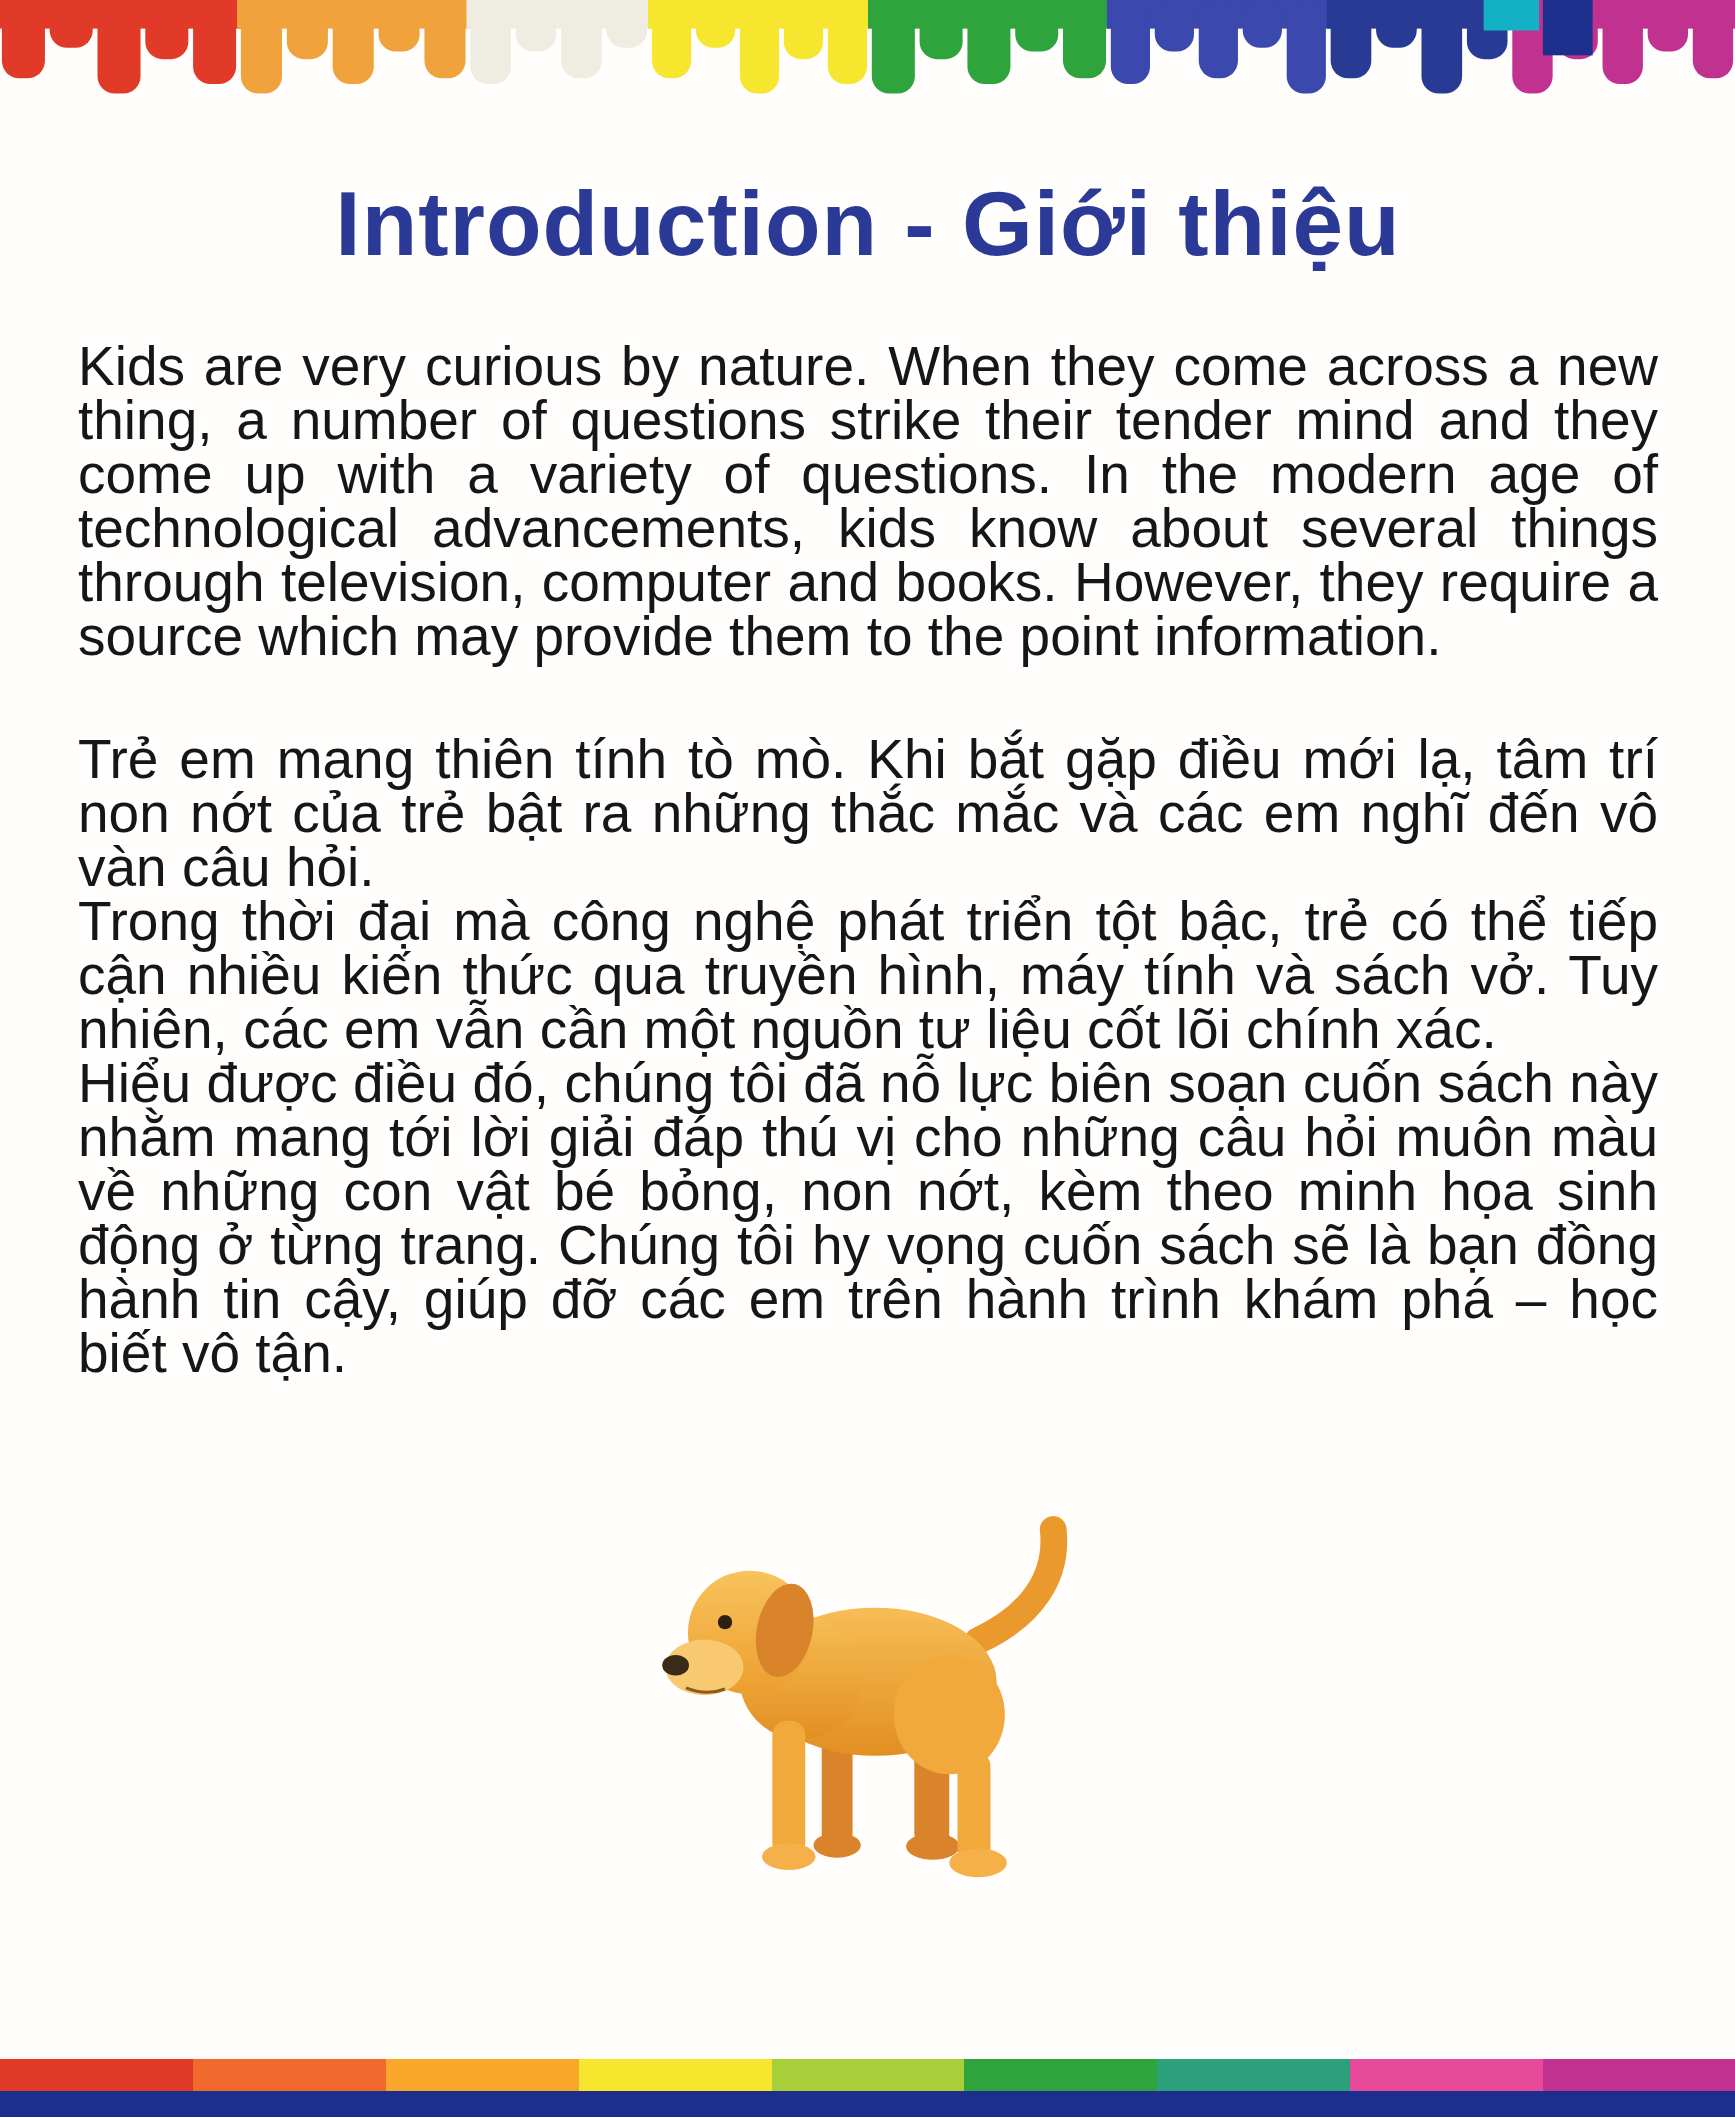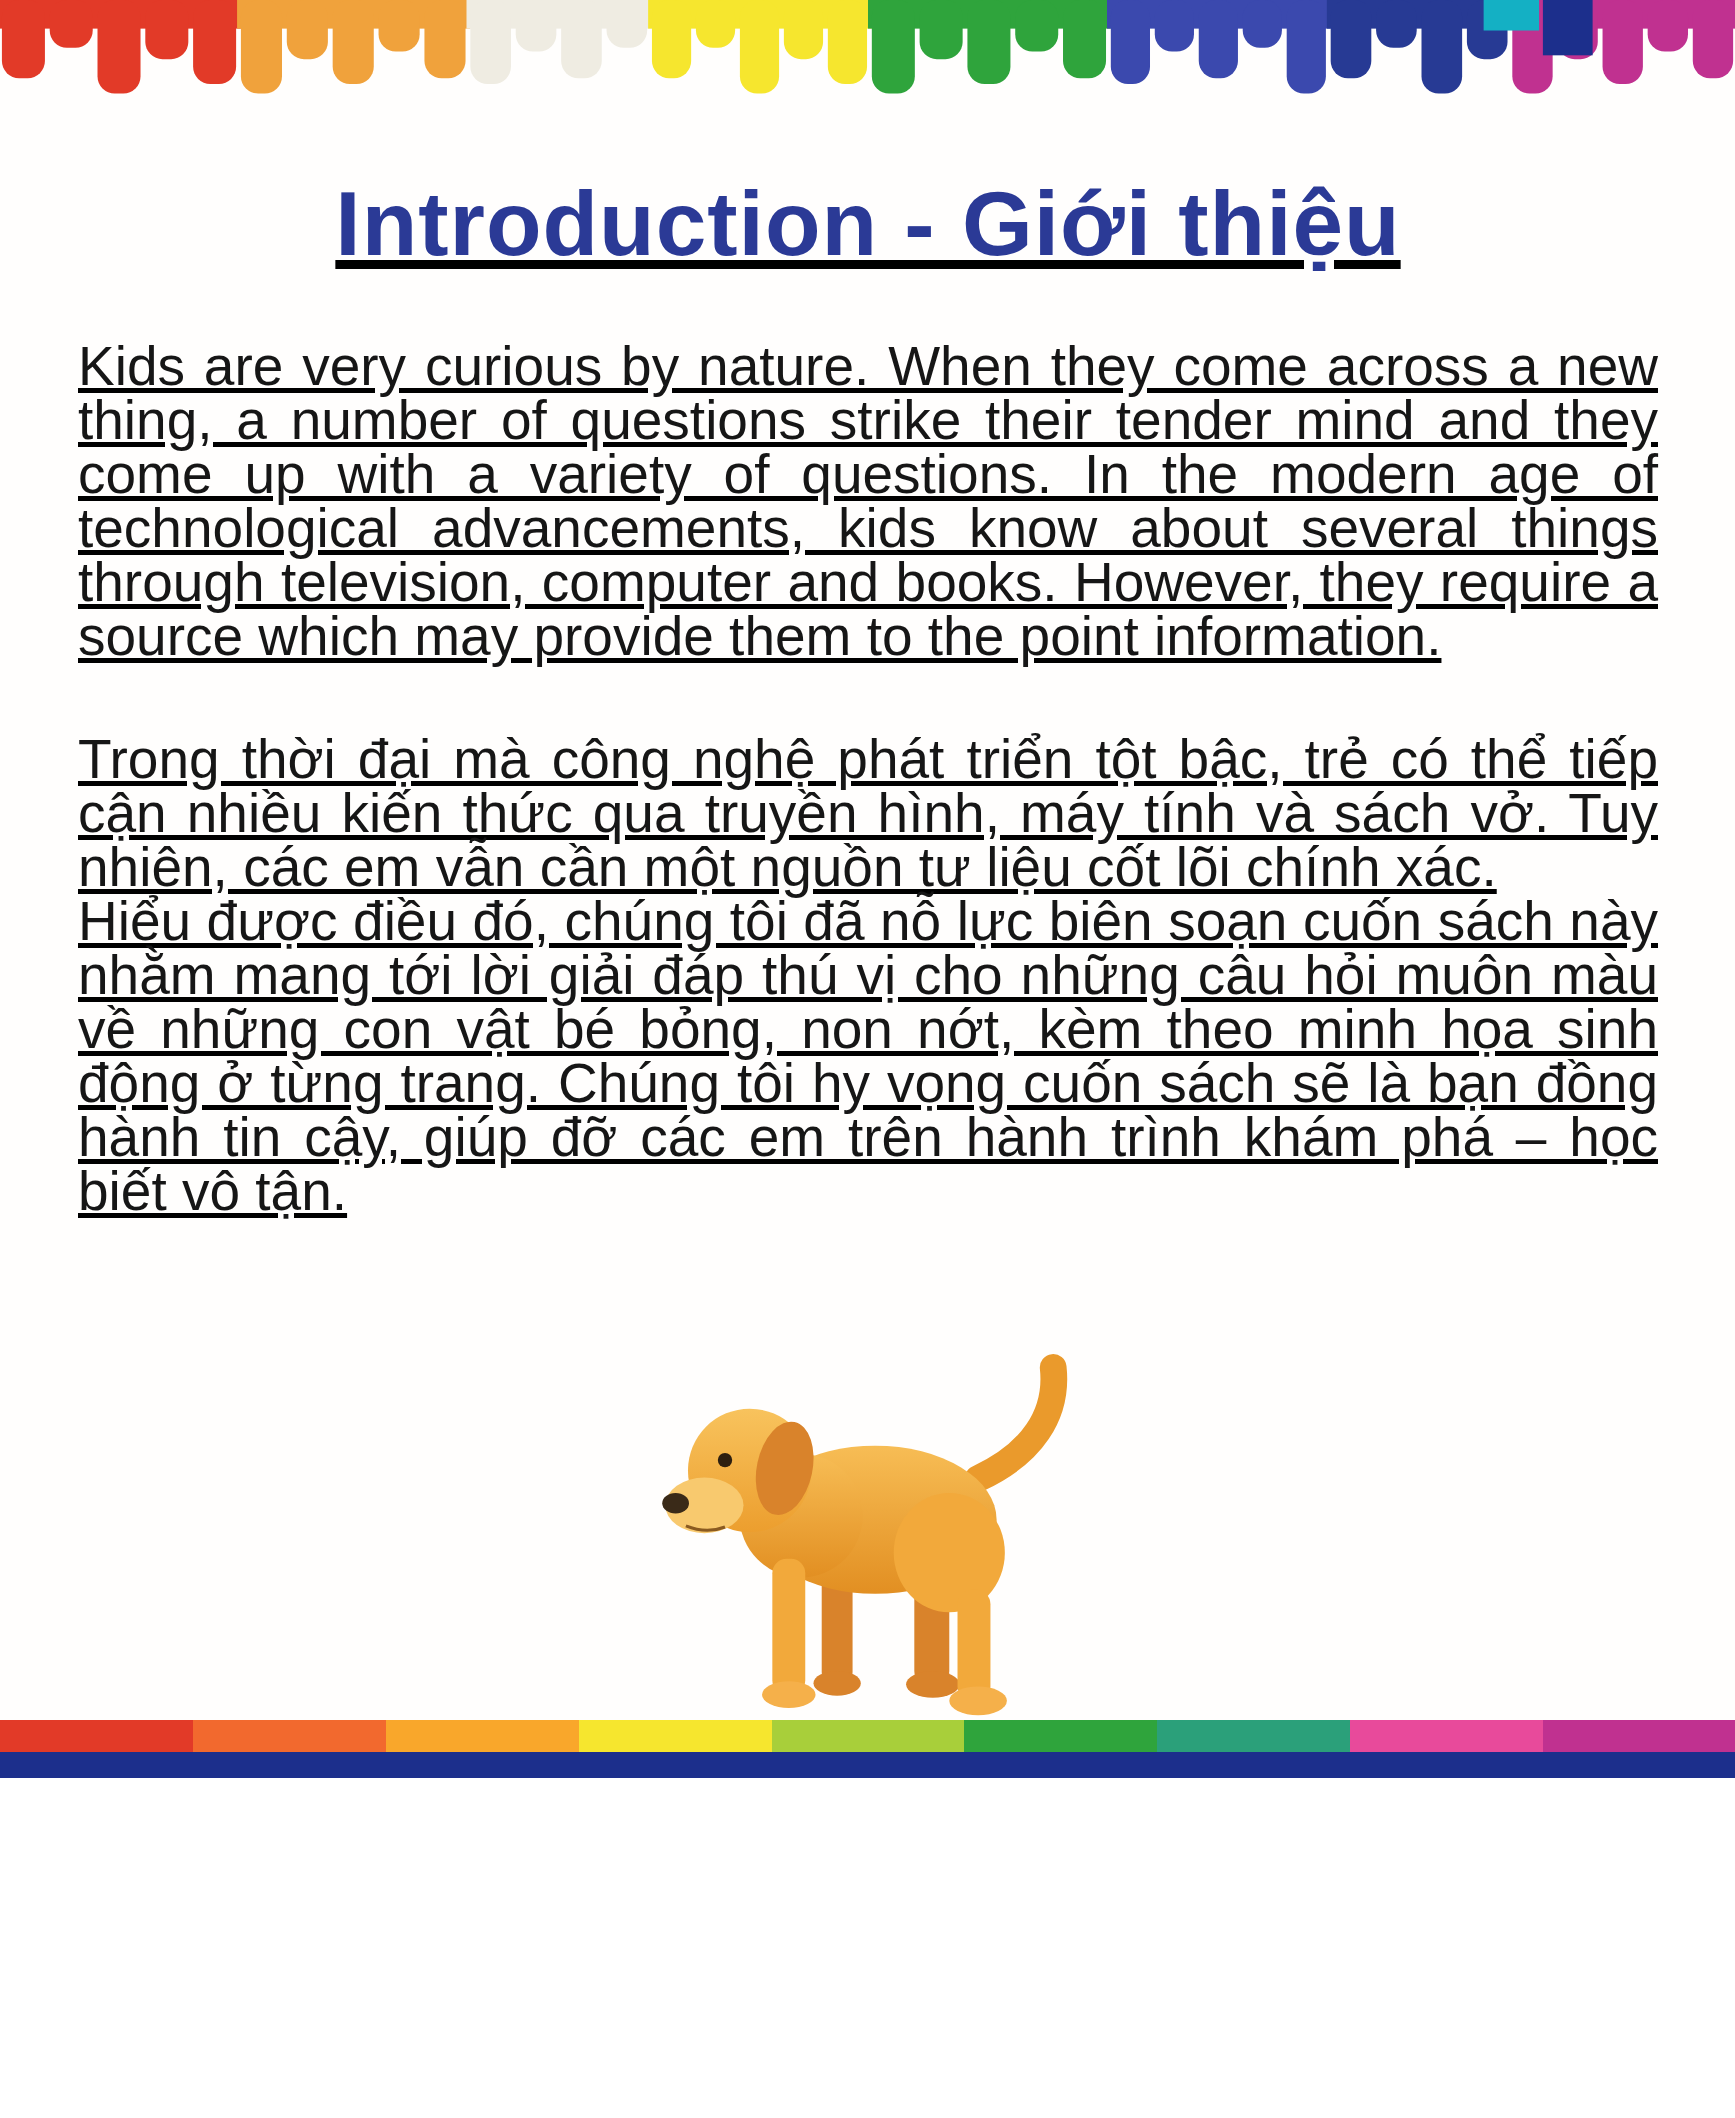--- a/index.html
+++ b/index.html
@@ -1,24 +1,23 @@
 <!DOCTYPE html>
 <html><head>
 <meta charset="utf-8">
 <style>
   html, body { margin: 0; padding: 0; background: #ffffff; }
   .page {
     position: relative;
     width: 1736px;
-    height: 1778px;
+    height: 2117px;
     margin: 0 auto;
     background: #fffefd;
     overflow: hidden;
     font-family: "Liberation Sans", sans-serif;
-    text-decoration: underline;
   }
 
   
   #top-drips {
     display: block;
     width: 1736px;
     height: 124px;
   }
 
   
@@ -140,20 +139,21 @@
       <rect x="1614" y="0" width="52" height="58" fill="#1c2f8c"></rect>
     </svg>
 
   <h1 class="page-title" style="color: rgb(43, 58, 150);">Introduction - Giới thiệu</h1>
 
   <section class="text-block english-block" id="english-block" style="color: rgb(22, 22, 22);">
       <p>Kids are very curious by nature. When they come across a new thing, a number of questions strike their tender mind and they come up with a variety of questions. In the modern age of technological advancements, kids know about several things through television, computer and books. However, they require a source which may provide them to the point information.</p>
     </section>
 
   <section class="text-block vietnamese-block" id="vietnamese-block" style="color: rgb(22, 22, 22);">
+      <p>Trẻ em mang thiên tính tò mò. Khi bắt gặp điều mới lạ, tâm trí non nớt của trẻ bật ra những thắc mắc và các em nghĩ đến vô vàn câu hỏi.</p>
       <p>Trong thời đại mà công nghệ phát triển tột bậc, trẻ có thể tiếp cận nhiều kiến thức qua truyền hình, máy tính và sách vở. Tuy nhiên, các em vẫn cần một nguồn tư liệu cốt lõi chính xác.</p>
       <p>Hiểu được điều đó, chúng tôi đã nỗ lực biên soạn cuốn sách này nhằm mang tới lời giải đáp thú vị cho những câu hỏi muôn màu về những con vật bé bỏng, non nớt, kèm theo minh họa sinh động ở từng trang. Chúng tôi hy vọng cuốn sách sẽ là bạn đồng hành tin cậy, giúp đỡ các em trên hành trình khám phá – học biết vô tận.</p>
     </section>
 
   <div class="puppy-wrap">
     <svg viewBox="0 0 520 430" xmlns="http://www.w3.org/2000/svg">
       <defs>
         <linearGradient id="gradBody" x1="0" y1="0" x2="0" y2="1">
           <stop offset="0" stop-color="#f7bd55"></stop>
           <stop offset="1" stop-color="#e28f22"></stop>

